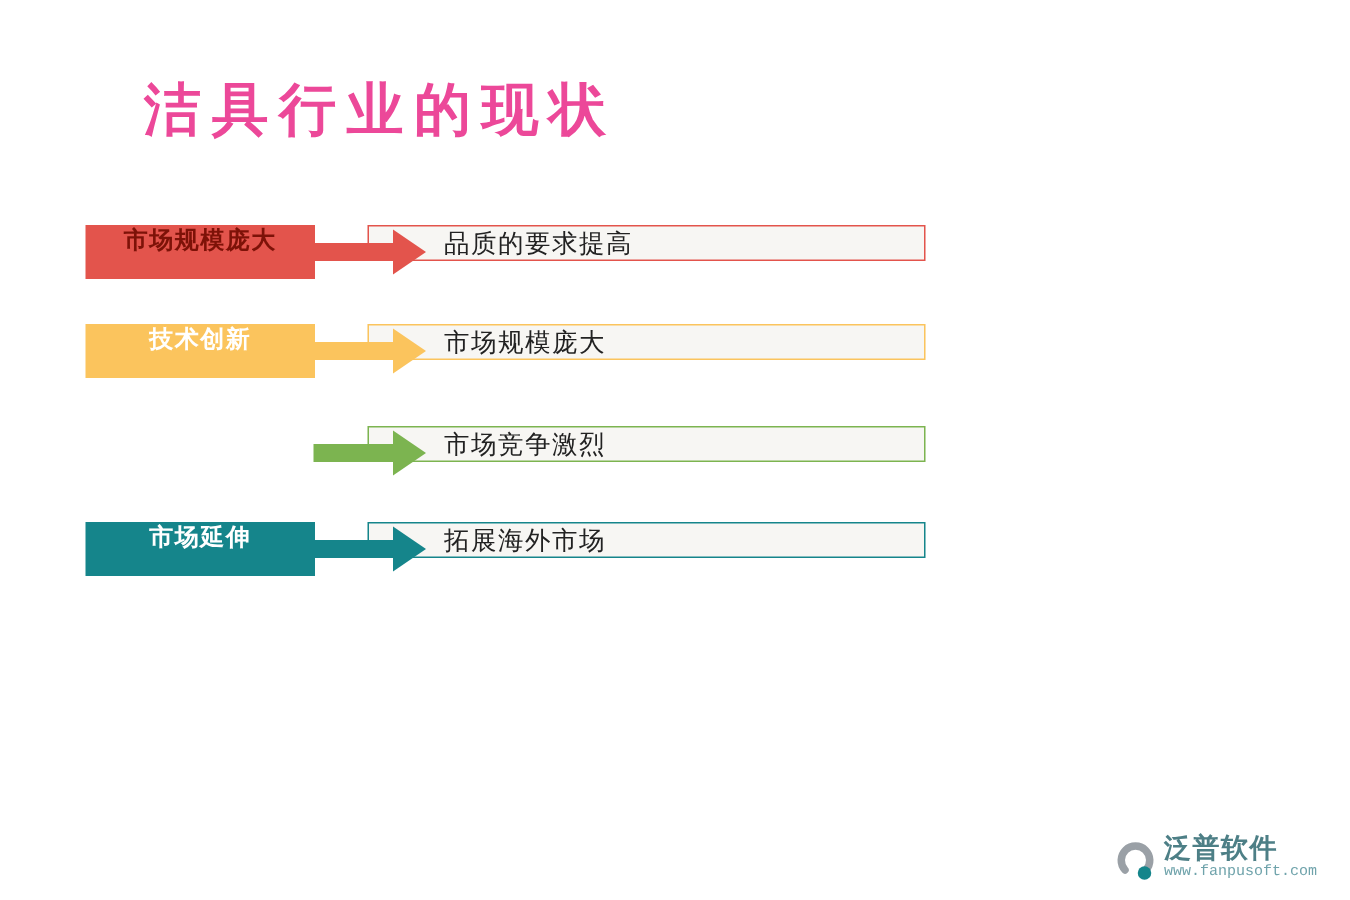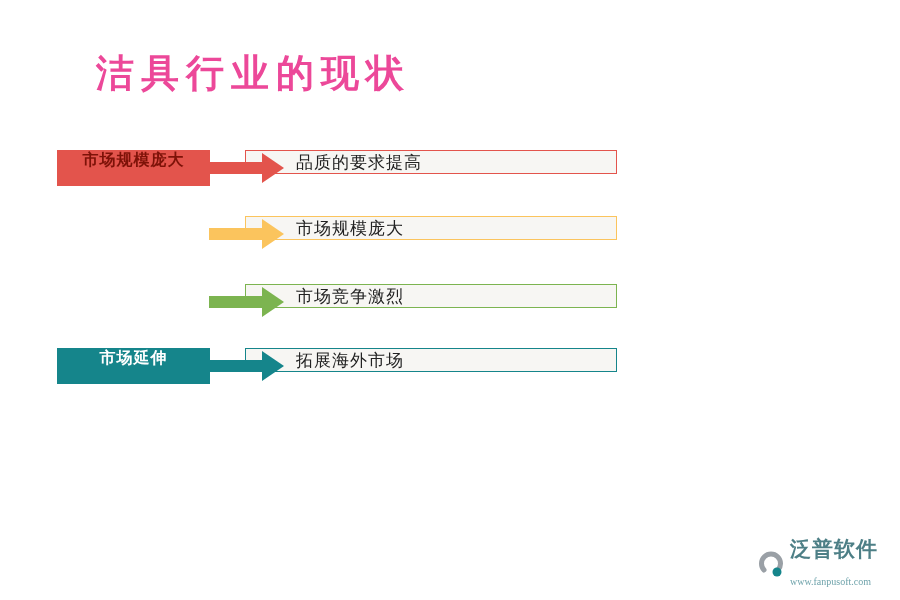--- a/index.html
+++ b/index.html
@@ -97,32 +97,31 @@
     position: absolute;
     right: 22px;
     bottom: 12px;
     display: flex;
     align-items: center;
     gap: 6px;
   }
   .logo-icon svg { display: block; }
   .footer-text { text-align: left; }
   .brand {
-    font-size: 21px;
+    font-size: 18px;
     font-weight: bold;
     color: var(--brand-color);
     letter-spacing: 1px;
     line-height: 1.1;
   }
   .url {
     font-size: 10px;
     color: var(--url-color);
-    font-family: Liberation Serif, serif;
+    font-family: Liberation Mono, monospace;
     line-height: 1.2;
-    margin-top: 16px;
   }
 </style>
 </head>
 <body>
 
 <div class="slide">
 
   <div class="title">洁具行业的现状</div>
 
   <div class="row row-1" style="--row-color: #e3544c; --label-text: #7d1208;">
@@ -130,20 +129,23 @@
       <span>市场规模庞大</span>
     </div>
     <div class="arrow-bar"></div>
     <div class="arrow-head"></div>
     <div class="content-box">
       <span>品质的要求提高</span>
     </div>
   </div>
 
   <div class="row row-2" style="--row-color: #fbc45d; --label-text: #ffffff;">
+    <div class="label-box">
+      <span>技术创新</span>
+    </div>
     <div class="arrow-bar"></div>
     <div class="arrow-head"></div>
     <div class="content-box">
       <span>市场规模庞大</span>
     </div>
   </div>
 
   <div class="row row-3" style="--row-color: #7cb450; --label-text: #ffffff;">
     <div class="arrow-bar"></div>
     <div class="arrow-head"></div>

